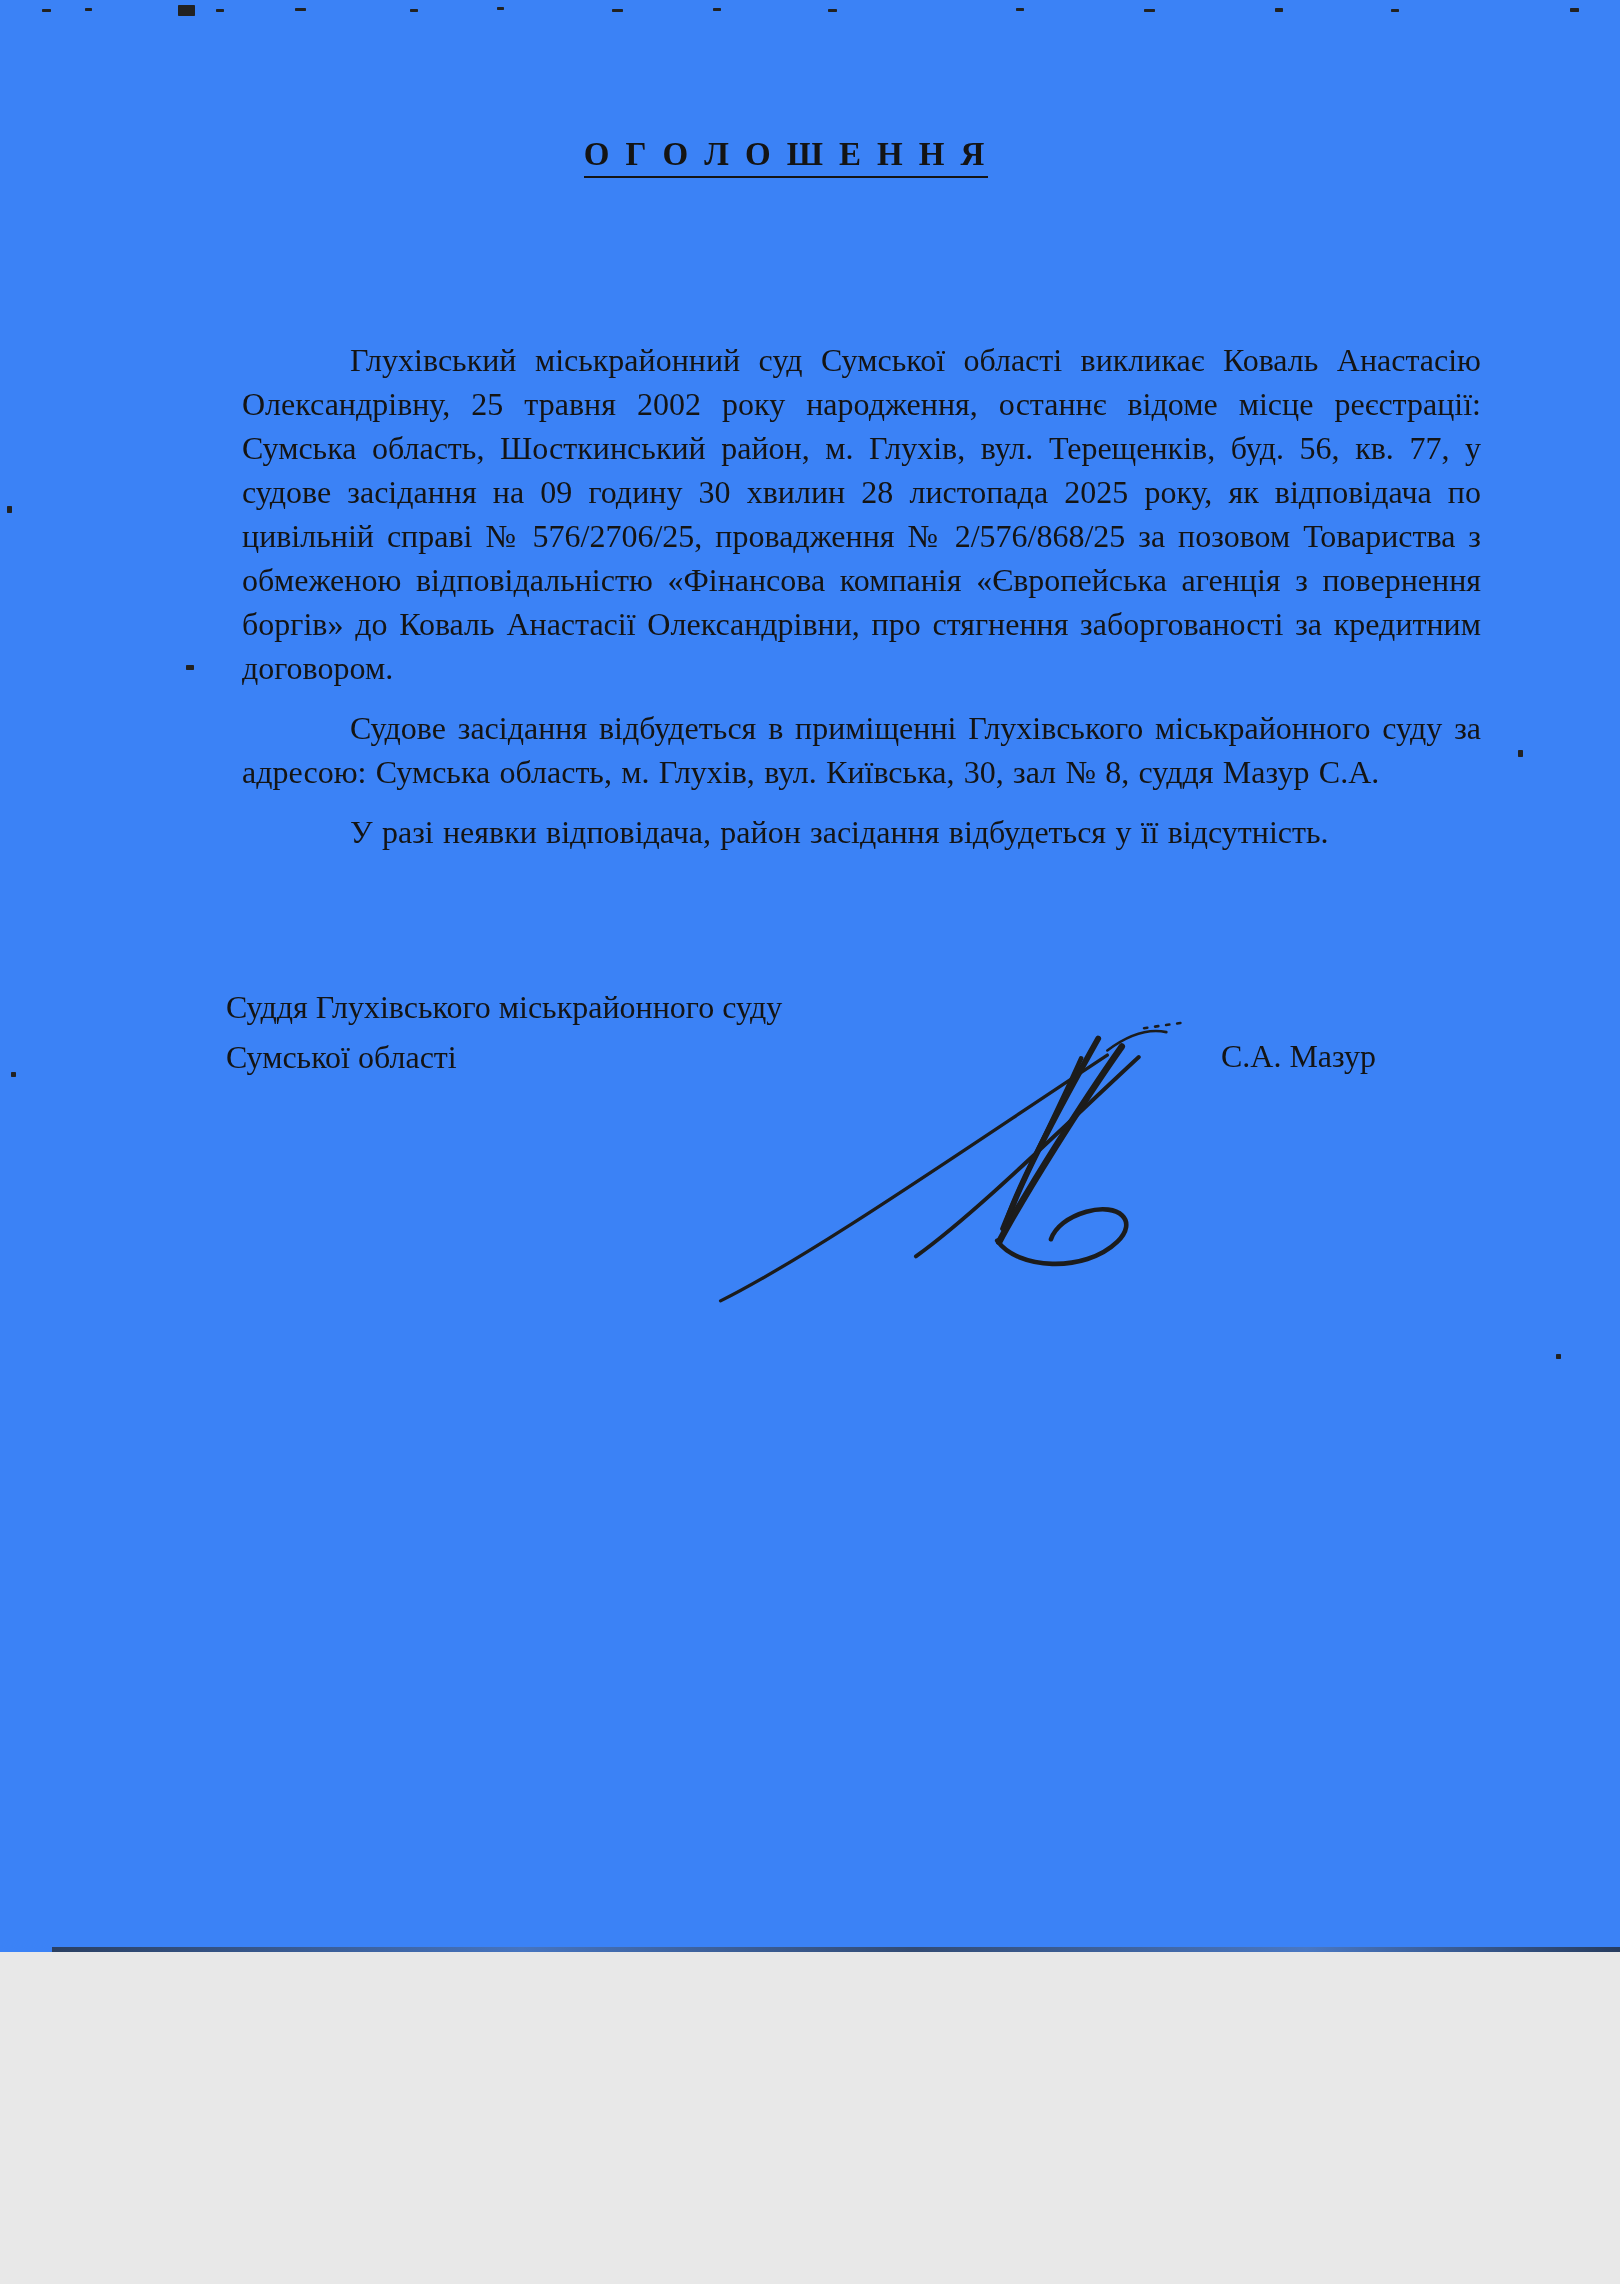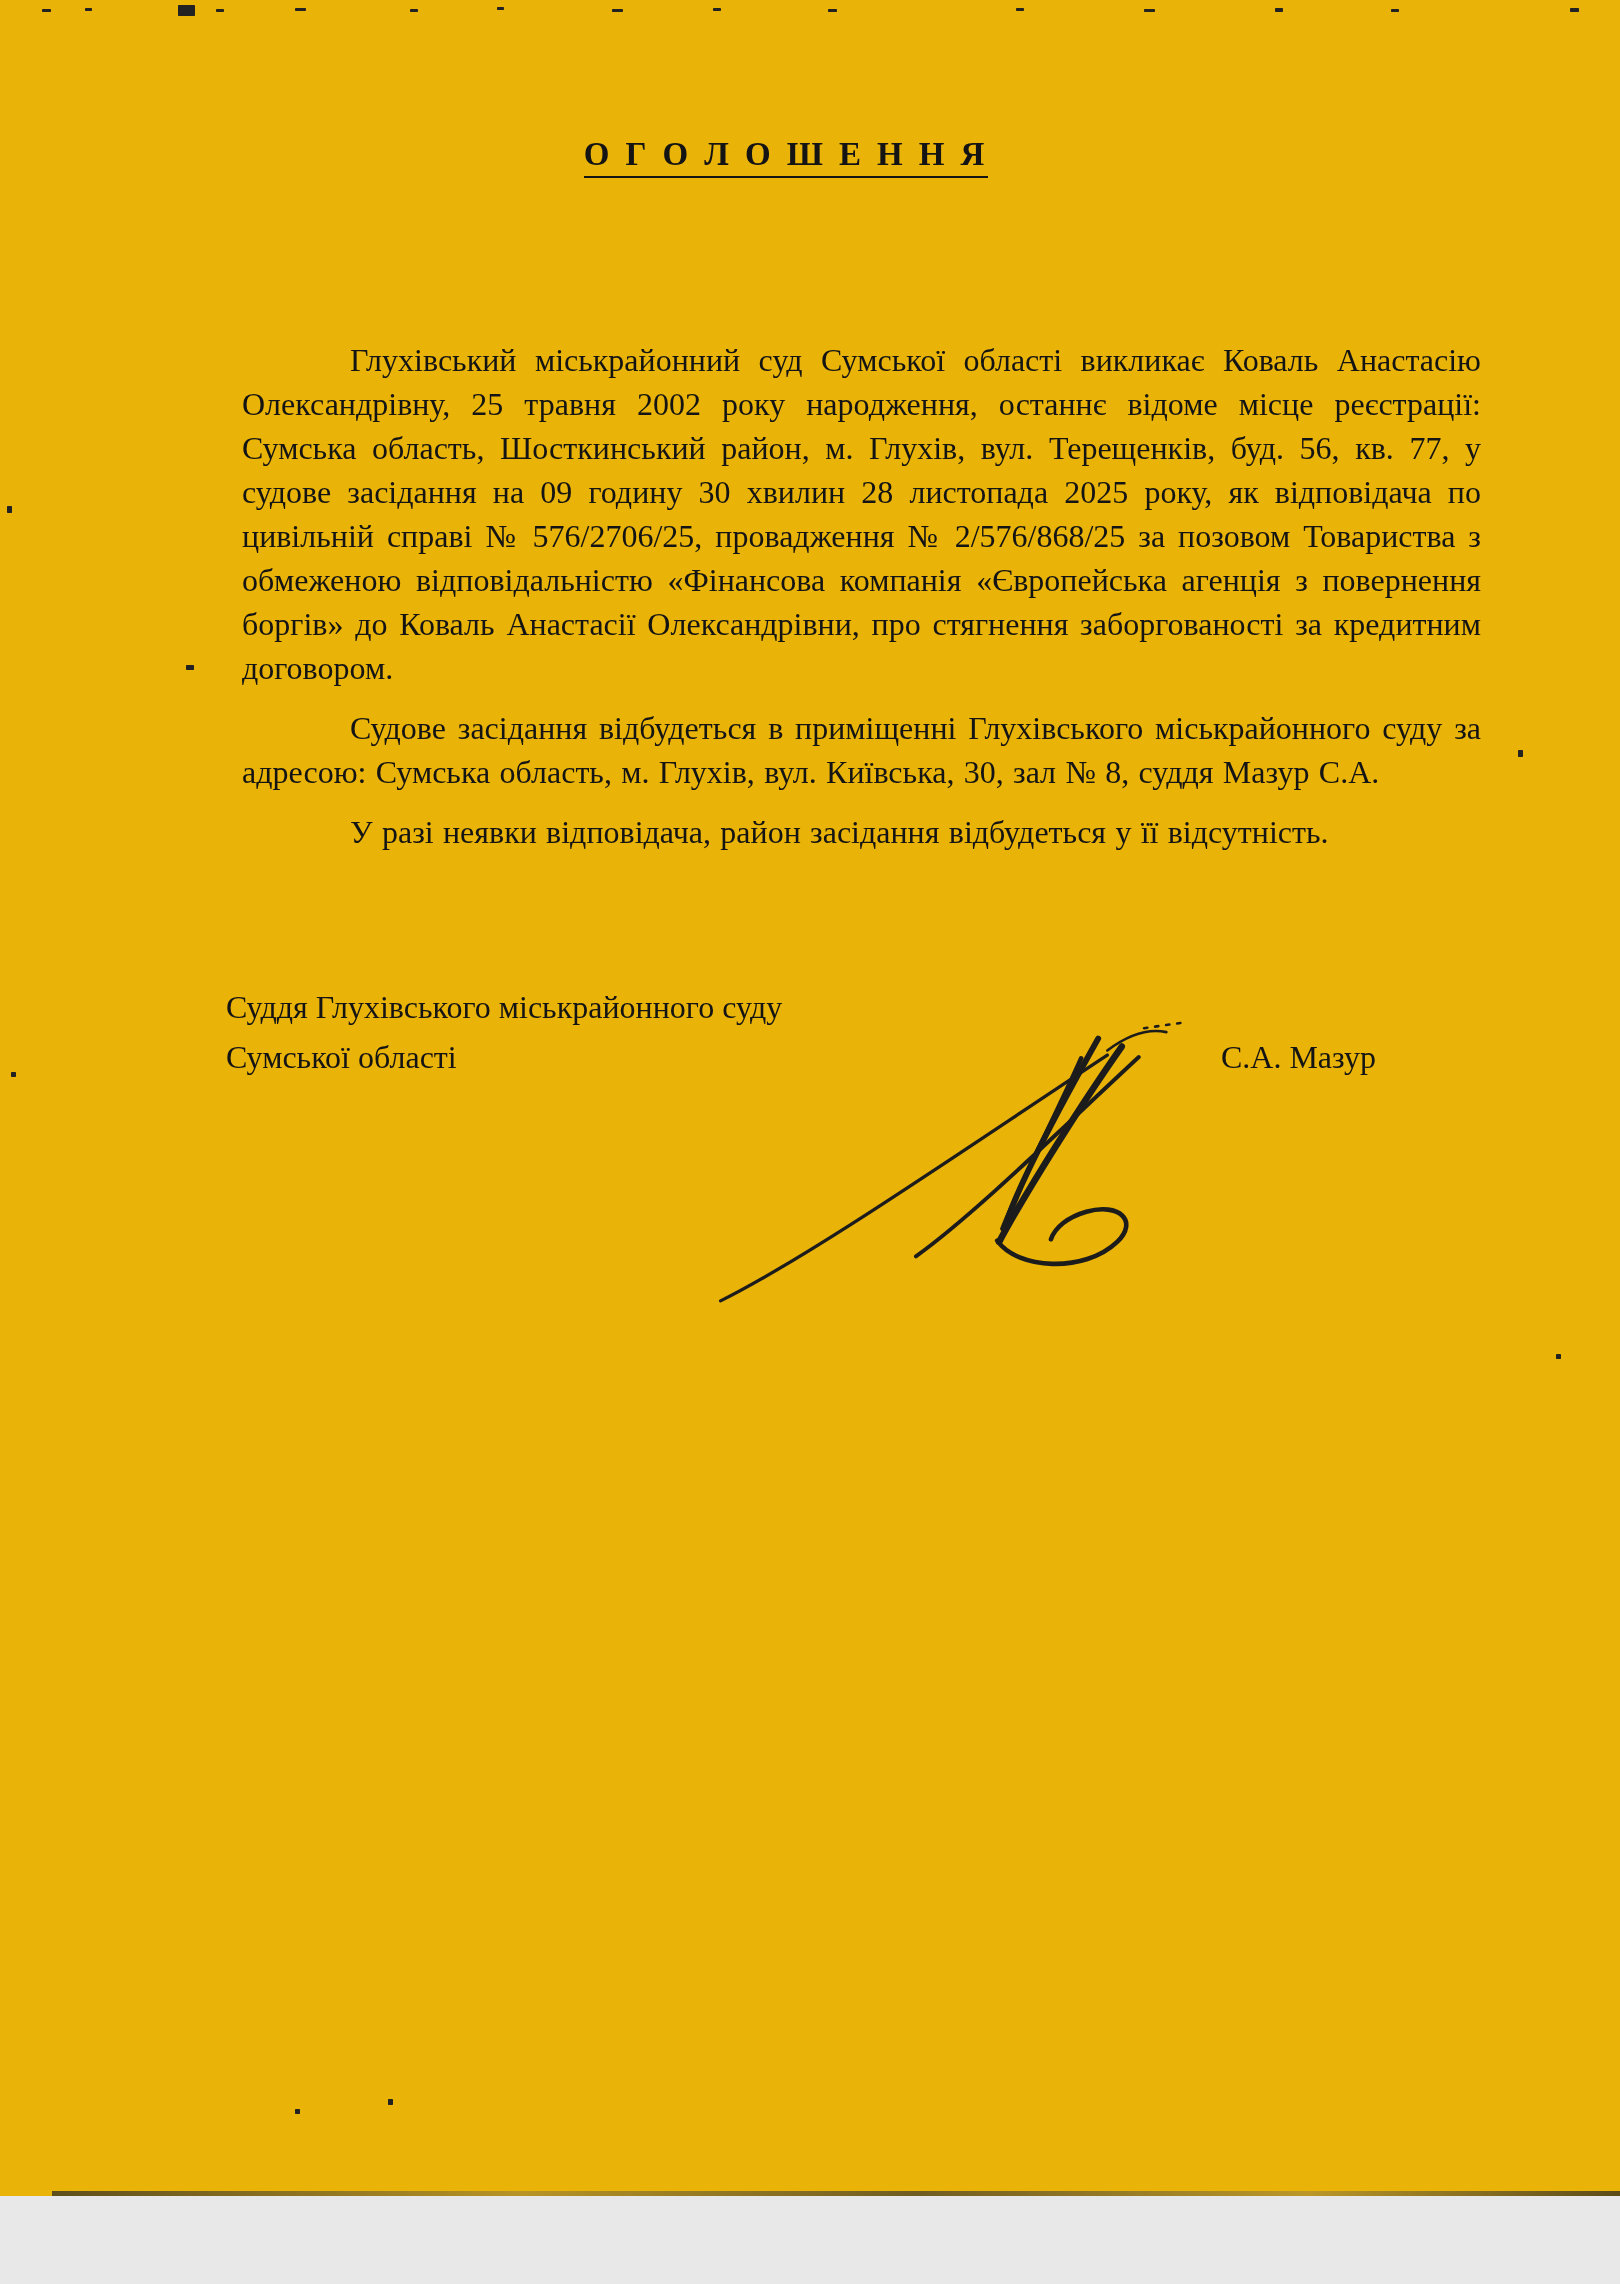--- a/index.html
+++ b/index.html
@@ -3,23 +3,23 @@
 <meta charset="utf-8">
 <style>
   html, body {
     margin: 0;
     padding: 0;
     background: #e8e8e8;
   }
   .page {
     position: relative;
     width: 1620px;
-    height: 2196px;
+    height: 1952px;
     margin: 0 auto;
-    background: #eab308;
+    background: #3b82f6;
     overflow: hidden;
     font-family: "Liberation Serif", serif;
     color: #141414;
   }
   .content {
     padding: 136px 123px 0 226px; 
   }
   .doc-title {
     margin: 0 151px 165px 0;      
     text-align: center;
@@ -35,21 +35,21 @@
     margin: 16px;
     font-size: 32px;
     line-height: 44px;
     text-align: justify;
     text-indent: 108px;
     word-spacing: 1.3px;
   }
   .sig-row {
     display: flex;
     justify-content: space-between;
-    align-items: flex-end;
+    align-items: center;
     margin-top: 128px;
   }
   .sig-left {
     font-size: 32px;
     line-height: 50px;
   }
   .sig-name {
     font-size: 32px;
     line-height: 50px;
     margin-right: 121px;

